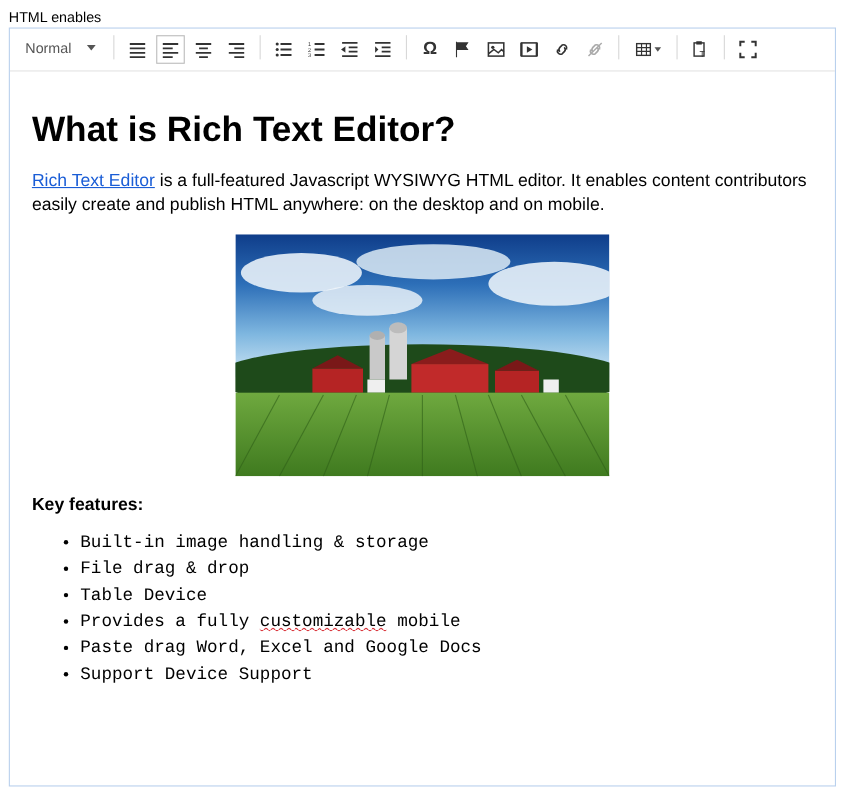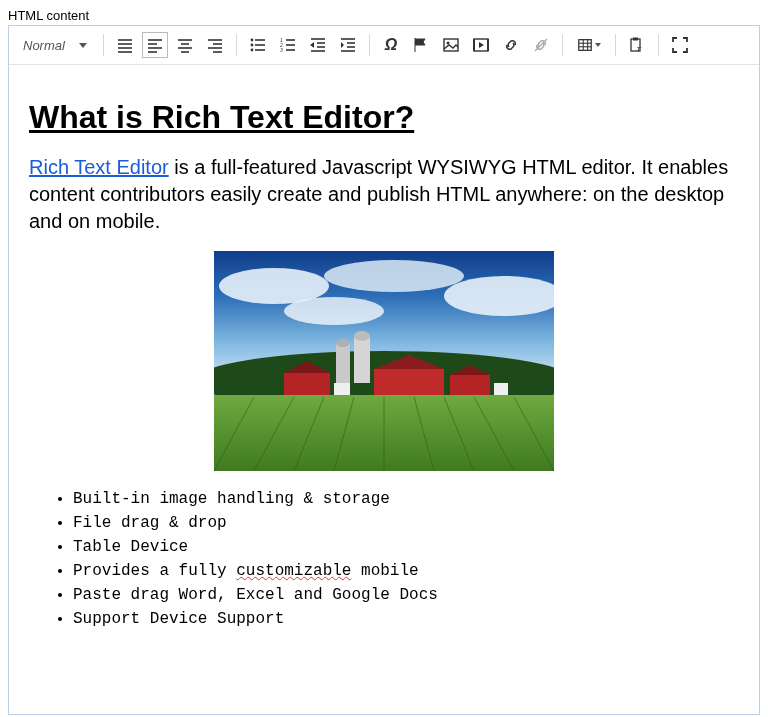--- a/index.html
+++ b/index.html
@@ -18,26 +18,25 @@
   }
   .editor-wrap {
     border: 1px solid #b9d0ed;
     background: #fff;
     display: flex;
     flex-direction: column;
     height: 690px;
   }
   .toolbar {
     display: flex;
-    align-items: center;
+    align-items: flex-start;
     padding: 6px 8px;
     border-bottom: 1px solid #e3e3e3;
     gap: 0;
     flex-wrap: wrap;
-    font-style: italic;
   }
   .tb-group {
     display: flex;
     align-items: center;
     gap: 4px;
   }
   .tb-sep {
     width: 1px;
     height: 22px;
     background: #d8d8d8;
@@ -86,24 +85,23 @@
   .content-area {
     flex: 1;
     padding: 16px 20px 8px 20px;
     overflow: auto;
   }
   .content-area h1 {
     font-size: 32px;
     font-weight: 700;
     margin: 18px 0 18px 0;
     color: #000;
-    text-decoration: underline;
   }
   .content-area p {
-    font-size: 20px;
+    font-size: 16px;
     margin: 0 0 10px 0;
     line-height: 1.35;
   }
   .content-area a {
     color: #1a5dd6;
     text-decoration: underline;
   }
   .content-image {
     display: block;
     margin: 16px auto 16px auto;
@@ -147,21 +145,21 @@
     border: 1px solid #ccc;
     border-radius: 2px;
     display:flex; align-items:center; justify-content:center;
     cursor:pointer;
   }
   .code-btn svg { width:14px; height:14px; }
 </style>
 </head>
 <body>
 
-<div class="field-label">HTML content</div>
+<div class="field-label">HTML enables</div>
 
 <div class="editor-wrap">
 
   <div class="toolbar">
 
     <div class="tb-select">
       <span>Normal</span>
       <span class="caret"></span>
     </div>
 
@@ -395,20 +393,21 @@
         <line x1="80" y1="220" x2="110" y2="146"></line>
         <line x1="120" y1="220" x2="140" y2="146"></line>
         <line x1="170" y1="220" x2="170" y2="146"></line>
         <line x1="220" y1="220" x2="200" y2="146"></line>
         <line x1="260" y1="220" x2="230" y2="146"></line>
         <line x1="300" y1="220" x2="260" y2="146"></line>
         <line x1="340" y1="220" x2="300" y2="146"></line>
       </g>
     </svg>
 
+    <p class="key-features-label">Key features:</p>
     <ul>
       <li>Built-in image handling &amp; storage</li>
       <li>File drag &amp; drop</li>
       <li>Table Device</li>
       <li>
         <span>Provides a fully </span><span class="spellwave">customizable</span><span> mobile</span>
       </li>
       <li>Paste drag Word, Excel and Google Docs</li>
       <li>Support Device Support</li>
     </ul>

